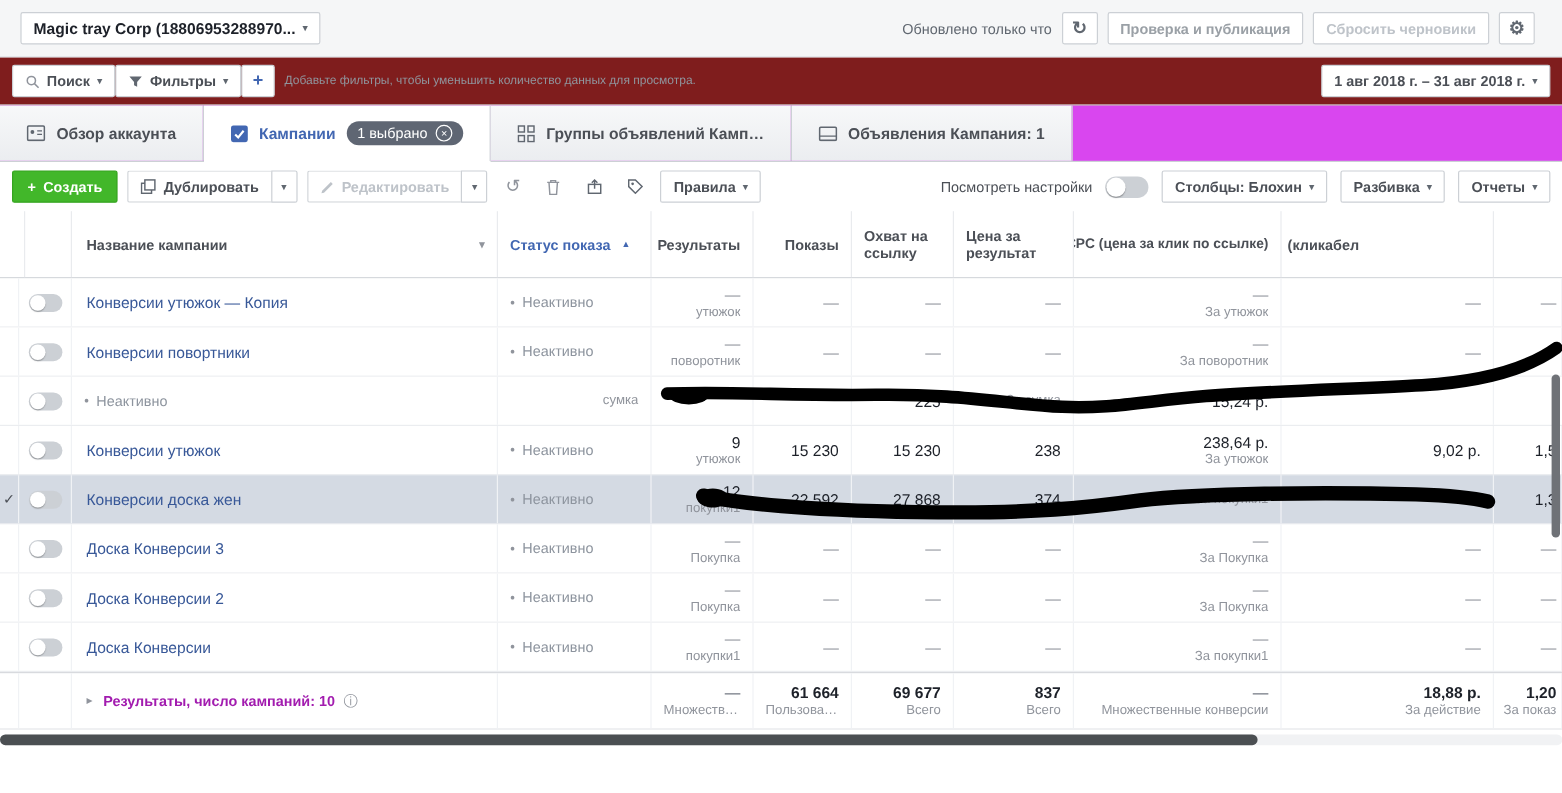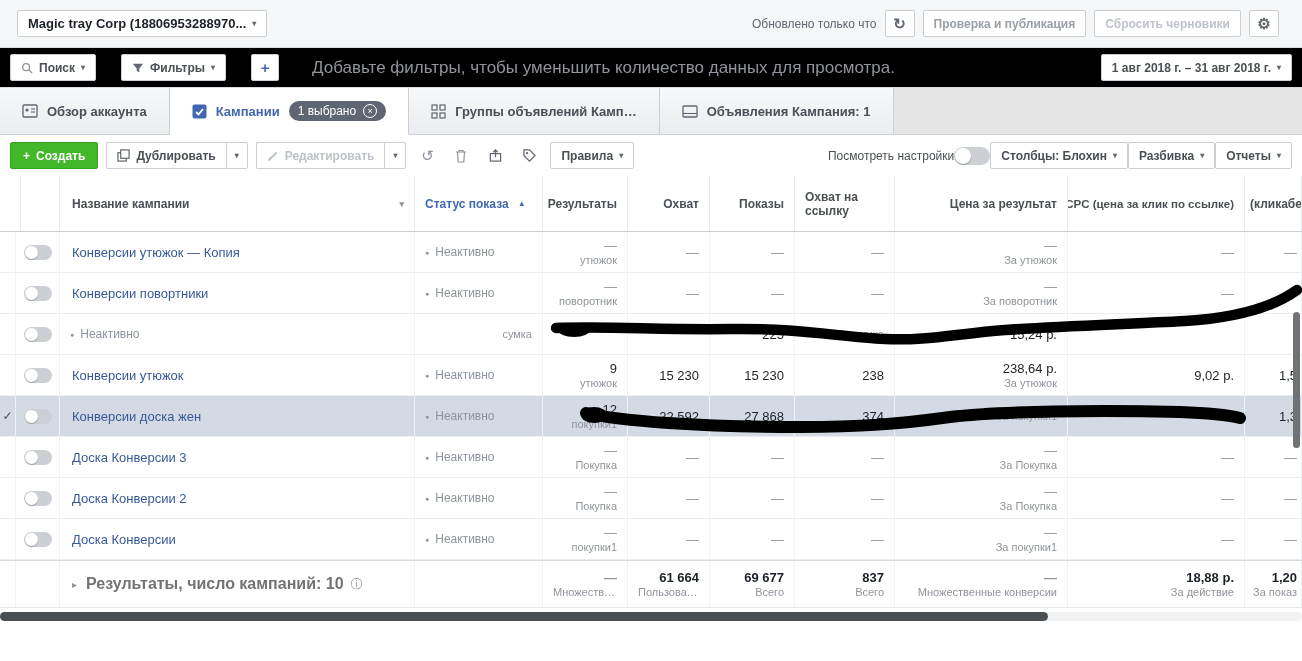--- a/index.html
+++ b/index.html
@@ -15,48 +15,48 @@
        font-weight:bold;color:#4b4f56;cursor:pointer;white-space:nowrap}
   .btn .caret{font-size:8px;color:#606770}
   .btn.disabled{color:#bec3c9}
   .btn.semi{color:#9aa0a6}
   .iconbtn-b{width:30px;padding:0;justify-content:center}
   .acct{margin-left:-6px;color:#1d2129;font-size:13px}
   .updated{margin-left:auto;color:#606770;font-size:12px}
   .uni{font-size:15px;color:#606770;line-height:1}
 
   
-  .filterbar{height:40px;background:#000000;border-bottom:1px solid #dadde1;
-             display:flex;align-items:center;padding:0 10px;gap:25px}
-  .placeholder{color:#90949c;font-size:17px;margin-left:8px}
+  .filterbar{height:40px;background:#7f1d1d;border-bottom:1px solid #dadde1;
+             display:flex;align-items:center;padding:0 10px;gap:0}
+  .placeholder{color:#90949c;font-size:10px;margin-left:8px}
   .plusbtn{width:28px;padding:0;justify-content:center;color:#4267b2;font-size:15px}
   .datebtn{margin-left:auto}
 
   
-  .tabsbar{height:47px;background:#e5e5e5;border-bottom:1px solid #ccd0d5;display:flex}
+  .tabsbar{height:47px;background:#d946ef;border-bottom:1px solid #ccd0d5;display:flex}
   .tab{display:flex;align-items:center;gap:9px;padding:0 22px;border-right:1px solid #ccd0d5;
        background:linear-gradient(#f7f8f9,#ebedf0);font-weight:bold;color:#4b4f56;
        font-size:13px;cursor:pointer;white-space:nowrap}
   .tab.active{background:#fff;color:#4267b2;border-bottom:1px solid #fff;margin-bottom:-1px}
   .badge{background:#5f6673;color:#fff;border-radius:11px;padding:3px 9px;font-size:12px;
          font-weight:normal;display:inline-flex;align-items:flex-end;gap:7px}
   .badge .x{width:14px;height:14px;border:1px solid #fff;border-radius:50%;font-size:9px;
             line-height:12px;text-align:center;cursor:pointer}
 
   
   .toolbar{height:41px;display:flex;align-items:center;padding:0 10px;gap:8px;background:#fff}
   .btn-green{display:inline-flex;align-items:center;gap:6px;height:27px;padding:0 12px;
              background:var(--accent-green,#42b72a);border:1px solid #36a420;border-radius:2px;
              color:#fff;font-weight:bold;font-size:12px;cursor:pointer}
   .split{display:inline-flex}
   .split .main{border-right:none;border-radius:2px 0 0 2px}
   .split .drop{border-radius:0 2px 2px 0;padding:0 8px}
   .iconbtn{width:26px;height:26px;display:inline-flex;align-items:center;justify-content:center;
            cursor:pointer}
-  .tools-right{margin-left:auto;display:flex;align-items:center;gap:0}
+  .tools-right{margin-left:auto;display:flex;align-items:center;gap:11px}
   .tlabel{color:#4b4f56;font-size:12px}
   .toggle-pill{width:36px;height:18px;border-radius:9px;background:#ccd0d5;position:relative;cursor:pointer}
   .toggle-pill .knob{position:absolute;left:1px;top:1px;width:16px;height:16px;border-radius:50%;
                      background:#fff;box-shadow:0 1px 1px rgba(0,0,0,.3)}
 
   
   .grid{display:grid;grid-template-columns:16px 44px 355px 128px 85px 82px 85px 100px 173px 177px 57px}
   .thead{height:56px;background:#fff;border-bottom:1px solid #ccd0d5}
   .hcell{display:flex;align-items:center;padding:0 10px;border-right:1px solid #e9ebee;
          font-weight:bold;color:#4b4f56;font-size:12px;overflow:hidden;cursor:pointer}
@@ -82,21 +82,21 @@
   .dot{font-size:7px;color:#90949c}
   .cell.num{flex-direction:column;align-items:flex-end;justify-content:center;padding:0 10px}
   .cell.num.c-ctr{padding:0 4px 0 0}
   .val{font-size:13px;color:#1d2129;line-height:15px;white-space:nowrap}
   .val.muted{color:#90949c}
   .sub{font-size:11px;color:#90949c;line-height:13px;margin-top:1px;white-space:nowrap;overflow:hidden;text-overflow:ellipsis;max-width:100%}
 
   .tfoot{height:48px;background:#fff;border-top:1px solid #d8dade;border-bottom:1px solid #e5e7ea}
   .tfoot .cell{border-right:1px solid #f0f2f5}
   .tfoot .val{font-weight:bold}
-  .flabel{font-weight:bold;color:#737373;font-size:16px;white-space:nowrap}
+  .flabel{font-weight:bold;color:#a21caf;font-size:12px;white-space:nowrap}
   .expand{color:#90949c;font-size:10px;margin-right:9px}
   .info{color:#90949c;margin-left:7px;font-size:12px}
 
   
   .hscroll{position:absolute;left:0;top:612px;width:1302px;height:9px;background:#f1f2f4;border-radius:5px}
   .hthumb{position:absolute;left:0;top:0;width:1048px;height:9px;background:#4b4f52;border-radius:5px;cursor:pointer}
   .vthumb{position:absolute;left:1293px;top:312px;width:7px;height:136px;background:#6f7277;border-radius:4px;z-index:60;cursor:pointer}
 
   .redact{position:absolute;left:0;top:0;z-index:55;pointer-events:none}
 </style>
@@ -266,23 +266,20 @@
       <span class="hcaret">▾</span>
     </div>
     <div class="hcell c-status">
       <span>Статус показа</span>
       <span class="upcaret">▴</span>
     </div>
     <div class="hcell num">
         <span>Результаты</span>
       </div>
     <div class="hcell num">
-        <span>Охват</span>
-      </div>
-    <div class="hcell num">
         <span>Показы</span>
       </div>
     <div class="hcell num">
         <span>Охват на ссылку</span>
       </div>
     <div class="hcell num">
         <span>Цена за результат</span>
       </div>
     <div class="hcell num">
         <span class="nowrap">CPC (цена за клик по ссылке)</span>

